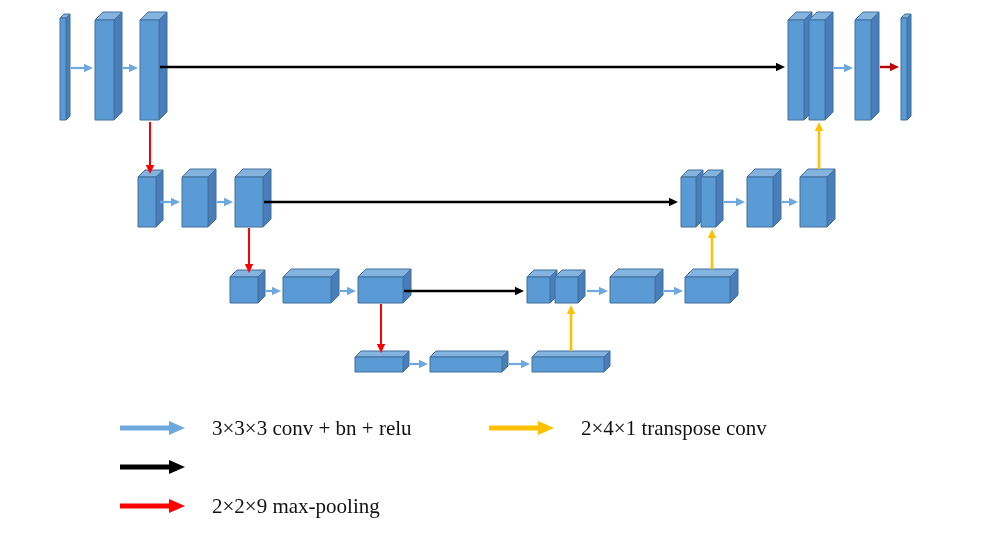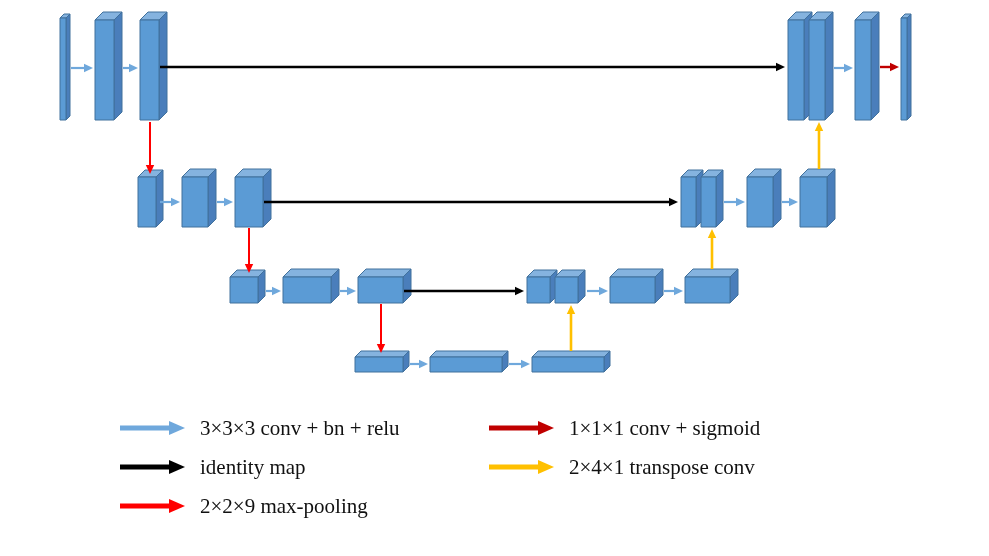--- a/index.html
+++ b/index.html
@@ -29,21 +29,21 @@
   .legend-col-right { left: 487px; top: 414px; }
   .legend-row {
     display: flex;
     align-items: center;
     height: 28px;
     margin-bottom: 11px;
     white-space: nowrap;
   }
   .legend-row svg { display: block; }
   .legend-label {
-    margin-left: 14px;
+    margin-left: 26px;
     font-size: 21px;
     color: #111111;
     line-height: 28px;
     text-align: center;
   }
 </style>
 </head>
 <body>
 
 <div class="canvas">
@@ -268,38 +268,30 @@
           <line x1="2" y1="9" x2="51" y2="9" stroke="#6FA8DC" stroke-width="5"></line>
           <polygon fill="#6FA8DC" points="51,2 67,9 51,16"></polygon>
         </svg>
         <span class="legend-label">3×3×3 conv + bn + relu</span>
       </div>
       <div class="legend-row">
         <svg width="68" height="18">
           <line x1="2" y1="9" x2="51" y2="9" stroke="#000000" stroke-width="5"></line>
           <polygon fill="#000000" points="51,2 67,9 51,16"></polygon>
         </svg>
-        <span class="legend-label">identity map</span>
       </div>
       <div class="legend-row">
         <svg width="68" height="18">
           <line x1="2" y1="9" x2="51" y2="9" stroke="#FF0000" stroke-width="5"></line>
           <polygon fill="#FF0000" points="51,2 67,9 51,16"></polygon>
         </svg>
         <span class="legend-label">2×2×9 max-pooling</span>
       </div>
     </div>
   <div class="legend-col legend-col-right">
-      <div class="legend-row">
-        <svg width="68" height="18">
-          <line x1="2" y1="9" x2="51" y2="9" stroke="#C00000" stroke-width="5"></line>
-          <polygon fill="#C00000" points="51,2 67,9 51,16"></polygon>
-        </svg>
-        <span class="legend-label">1×1×1 conv + sigmoid</span>
-      </div>
       <div class="legend-row">
         <svg width="68" height="18">
           <line x1="2" y1="9" x2="51" y2="9" stroke="#FFC000" stroke-width="5"></line>
           <polygon fill="#FFC000" points="51,2 67,9 51,16"></polygon>
         </svg>
         <span class="legend-label">2×4×1 transpose conv</span>
       </div>
     </div>
 </div>
 

